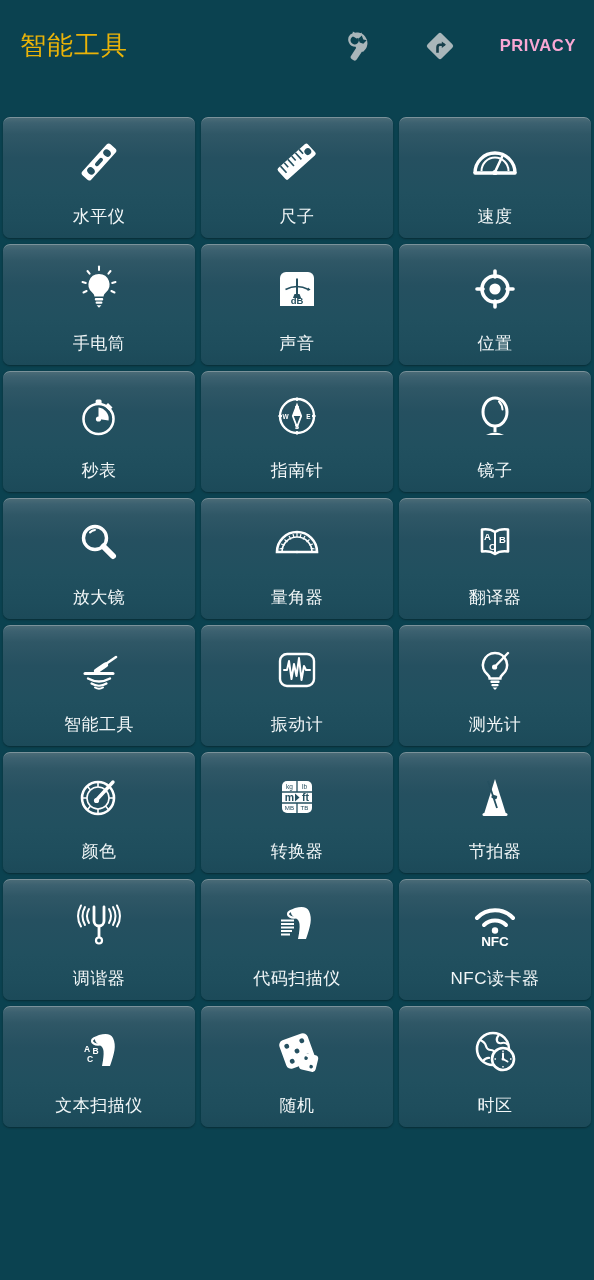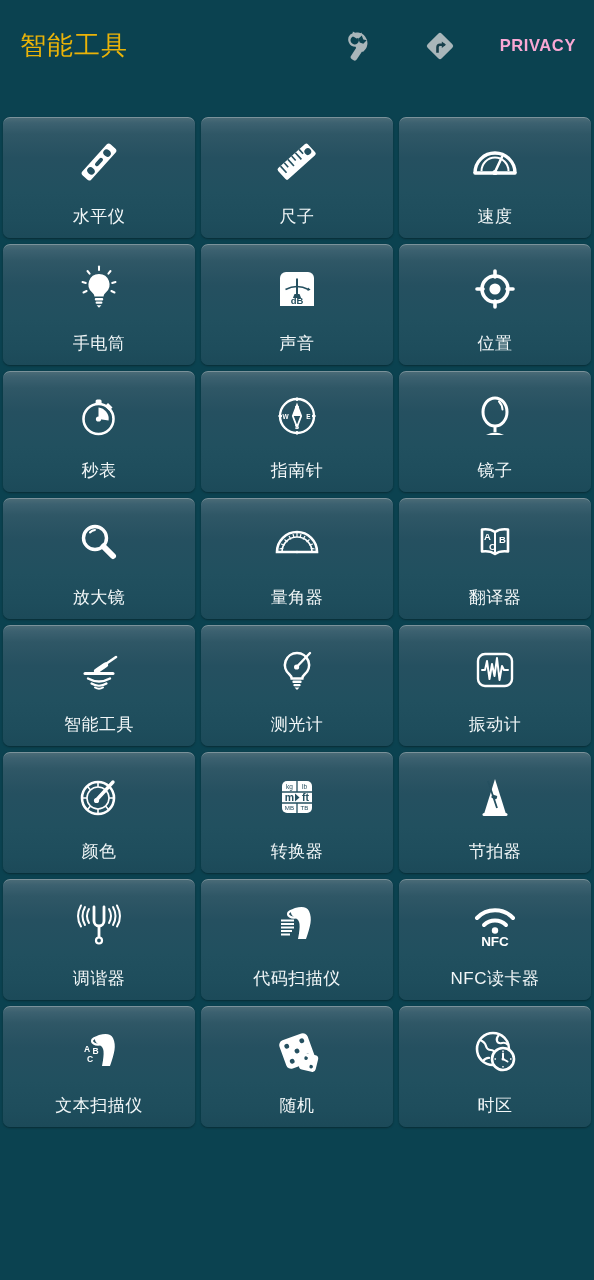--- a/index.html
+++ b/index.html
@@ -305,39 +305,39 @@
           <path d="M21.5 42.5 q7.5 4.5 15 0" fill="none" stroke="#fff" stroke-width="2.2" stroke-linecap="round"></path>
           <path d="M25 46.5 q4 2.6 8 0" fill="none" stroke="#fff" stroke-width="2" stroke-linecap="round"></path>
         </svg>
       </div>
       <div class="tile-label">智能工具</div>
     </div>
 
     <div class="tile">
       <div class="tile-icon">
         <svg width="58" height="58" viewBox="0 0 58 58">
+          <rect x="12" y="13" width="34" height="32" rx="7" fill="none" stroke="#fff" stroke-width="2.4"></rect>
+          <polyline points="16,29 19,29 21,20 23.5,38 26,23 28.5,35 31,17 33.5,39 36,25 38,29 42,29" fill="none" stroke="#fff" stroke-width="2" stroke-linejoin="round" stroke-linecap="round"></polyline>
+        </svg>
+      </div>
+      <div class="tile-label">振动计</div>
+    </div>
+
+    <div class="tile">
+      <div class="tile-icon">
+        <svg width="58" height="58" viewBox="0 0 58 58">
           <path d="M29 12 a12 12 0 0 1 7.5 21.4 c-1.6 1.3-2.1 2.6-2.2 4.1 h-10.6 c-.1-1.5-.6-2.8-2.2-4.1 A12 12 0 0 1 29 12z" fill="none" stroke="#fff" stroke-width="2.6"></path>
           <rect x="24.4" y="39.5" width="9.2" height="2.4" rx="1" fill="#fff"></rect>
           <rect x="25.4" y="43" width="7.2" height="2.2" rx="1" fill="#fff"></rect>
           <path d="M26.6 46.5 h4.8 l-2.4 2.4z" fill="#fff"></path>
           <line x1="28.6" y1="26" x2="42" y2="12" stroke="#fff" stroke-width="2.4" stroke-linecap="round"></line>
           <circle cx="28.6" cy="26" r="2.6" fill="#fff"></circle>
         </svg>
       </div>
       <div class="tile-label">测光计</div>
-    </div>
-
-    <div class="tile">
-      <div class="tile-icon">
-        <svg width="58" height="58" viewBox="0 0 58 58">
-          <rect x="12" y="13" width="34" height="32" rx="7" fill="none" stroke="#fff" stroke-width="2.4"></rect>
-          <polyline points="16,29 19,29 21,20 23.5,38 26,23 28.5,35 31,17 33.5,39 36,25 38,29 42,29" fill="none" stroke="#fff" stroke-width="2" stroke-linejoin="round" stroke-linecap="round"></polyline>
-        </svg>
-      </div>
-      <div class="tile-label">振动计</div>
     </div>
 
     <div class="tile">
       <div class="tile-icon">
         <svg width="58" height="58" viewBox="0 0 58 58">
           <circle cx="28" cy="30" r="16" fill="none" stroke="#fff" stroke-width="2.6"></circle>
           <circle cx="28" cy="30" r="11" fill="none" stroke="#fff" stroke-width="1.6"></circle>
           <g stroke="#fff" stroke-width="1.6">
             <line x1="28" y1="14" x2="28" y2="19"></line>
               <line x1="38.5" y1="18.5" x2="35.5" y2="22"></line>

